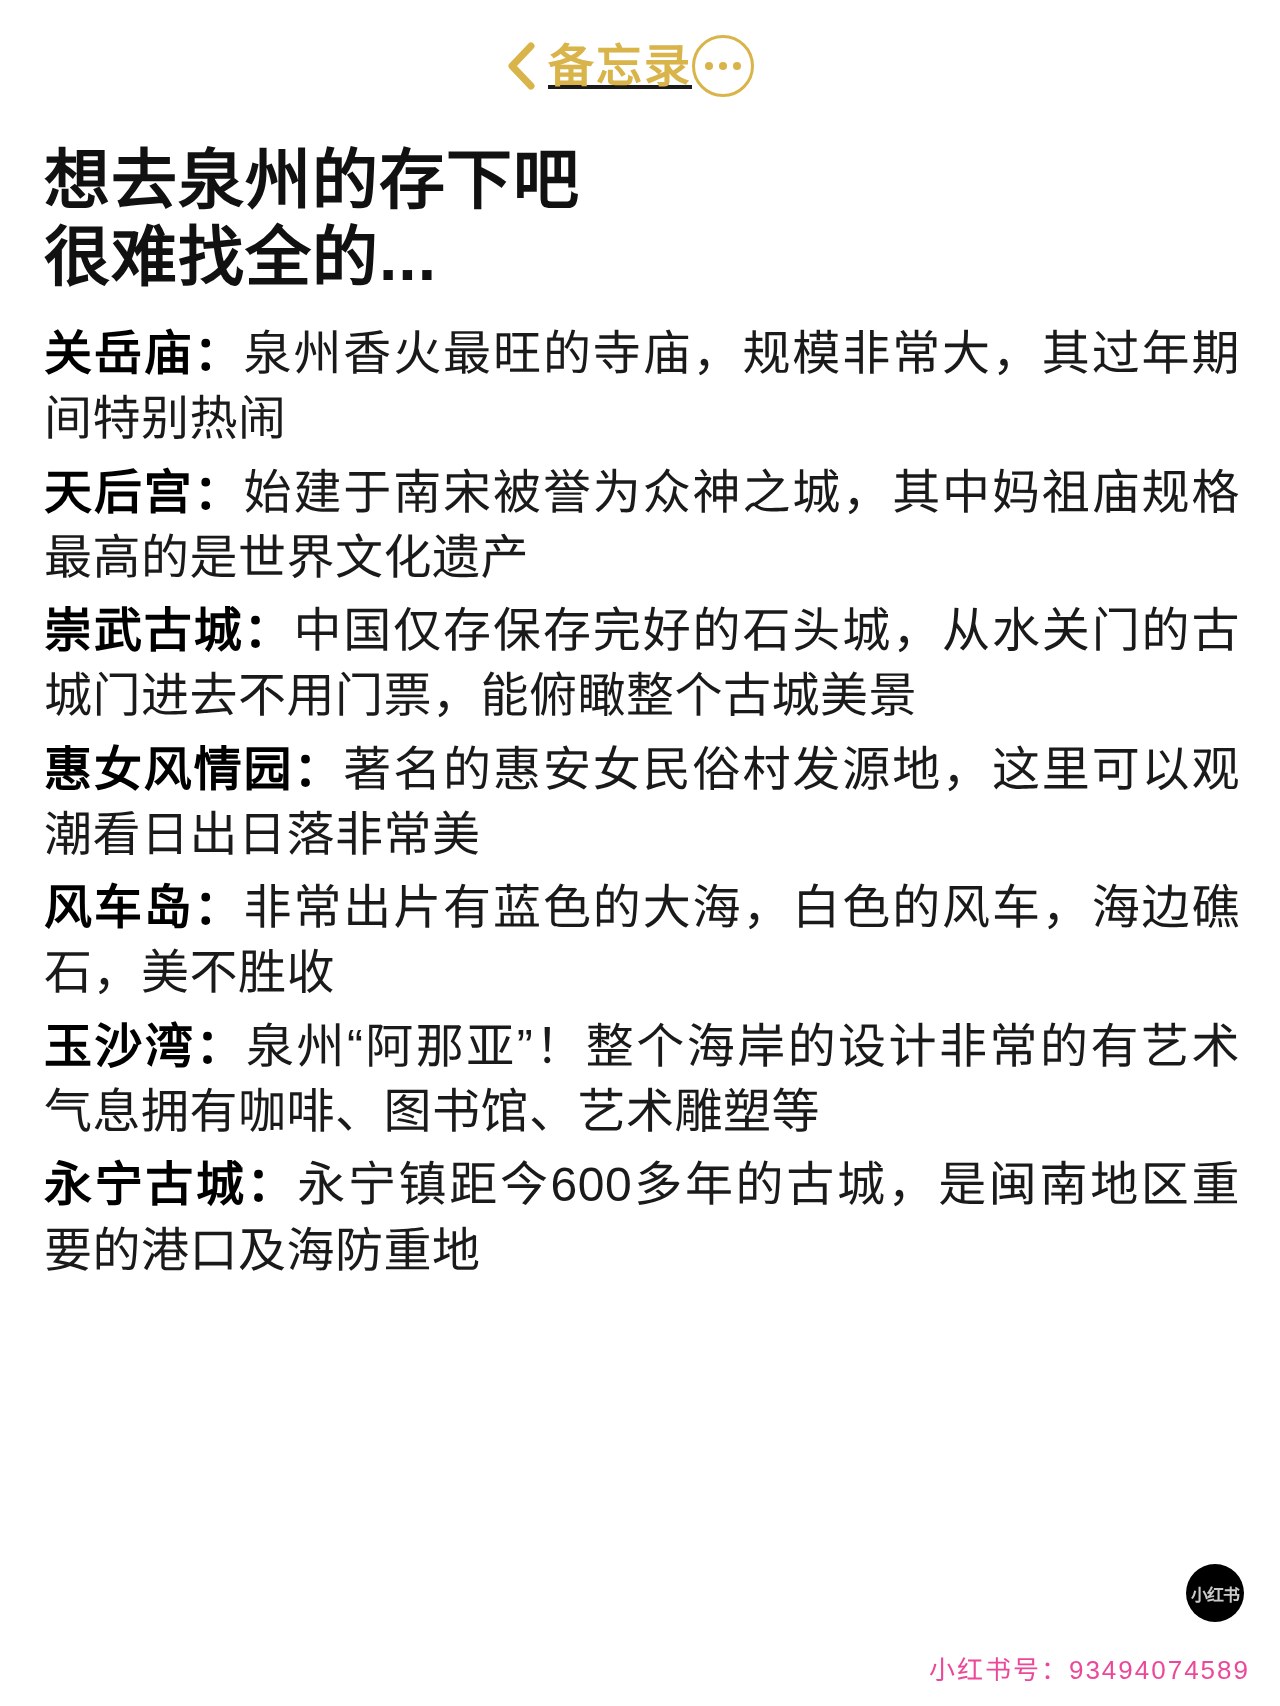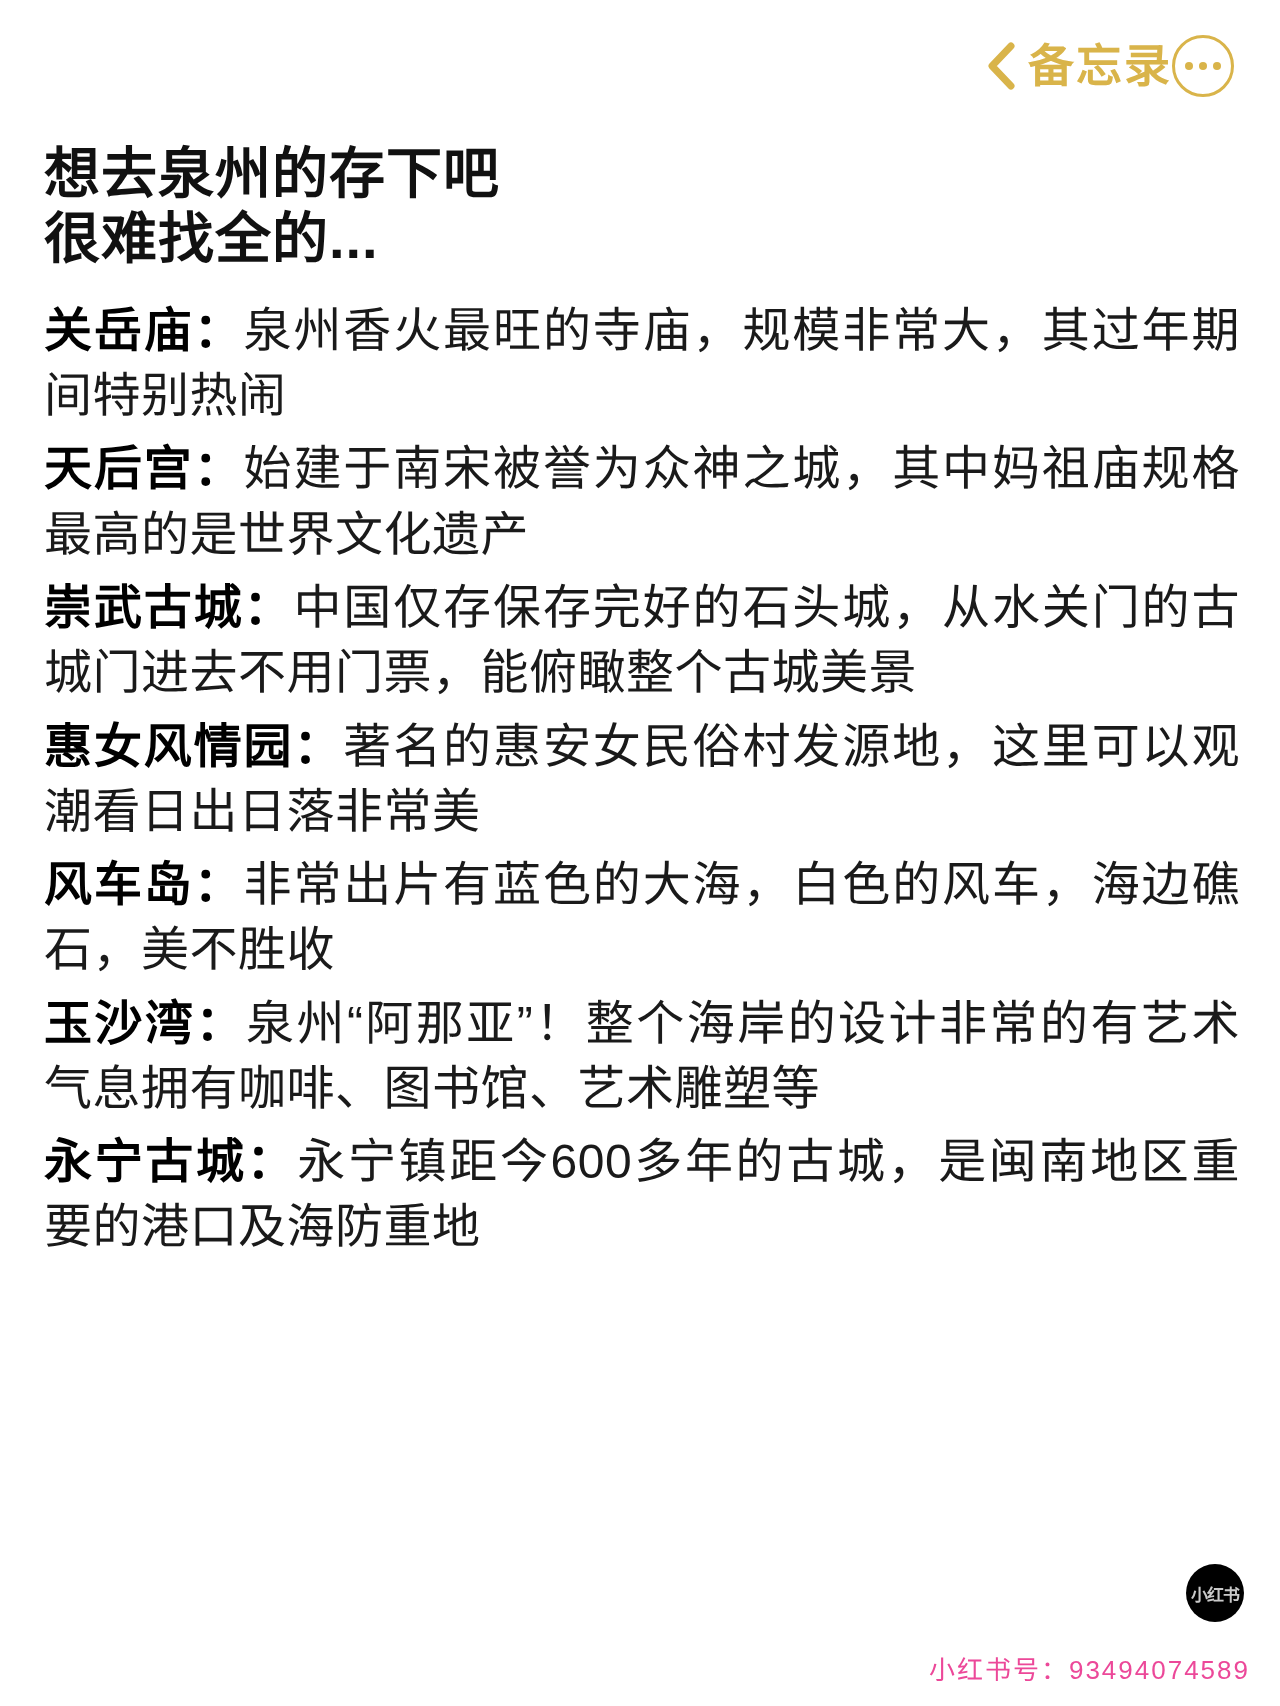--- a/index.html
+++ b/index.html
@@ -23,21 +23,22 @@
     box-sizing: border-box;
   }
 
   
   .topbar {
     position: relative;
     height: 132px;
     padding: 0 46px 0 24px;
     display: flex;
     align-items: center;
-    justify-content: flex-end;
+    justify-content: center;
+    text-decoration: underline;
   }
   .topbar-left {
     display: flex;
     align-items: center;
     gap: 10px;
   }
   .back-chevron {
     display: inline-block;
     width: 34px;
     height: 52px;
@@ -69,21 +70,21 @@
     background: #d9b44a;
     border-radius: 50%;
   }
 
   
   .note {
     padding: 0 40px 0 44px;
     box-sizing: border-box;
   }
   .note-title {
-    font-size: 56px;
+    font-size: 66px;
     font-weight: 700;
     line-height: 1.16;
     color: #111111;
     letter-spacing: 1px;
     margin: 10px 0 26px 0;
     white-space: pre-line;
   }
   .entry {
     font-size: 48px;
     line-height: 1.36;

